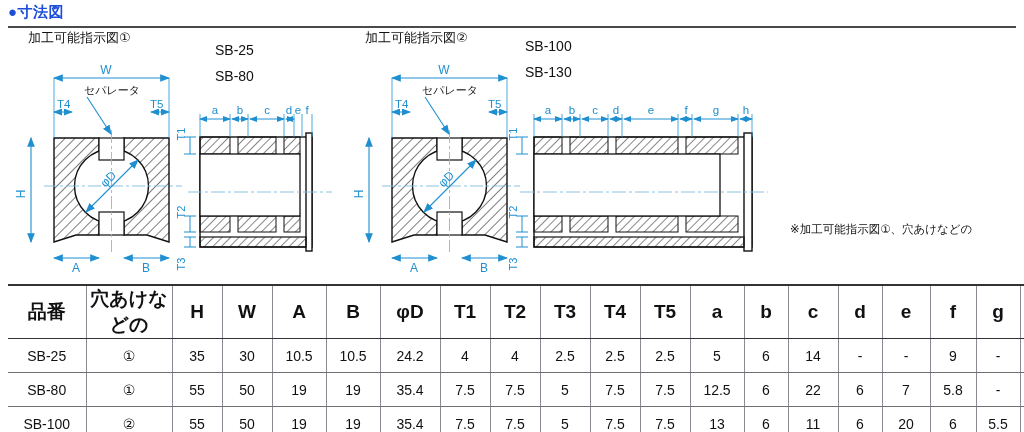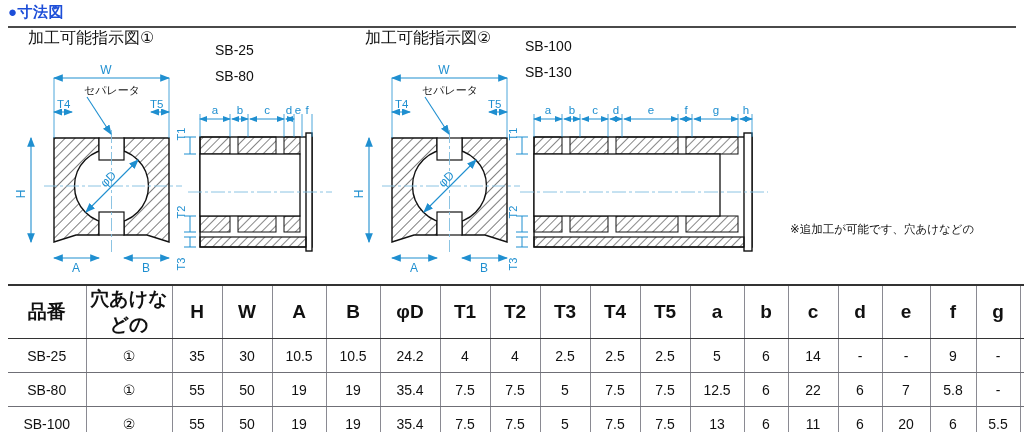--- a/index.html
+++ b/index.html
@@ -43,21 +43,21 @@
   
   .drawings {
     position: absolute;
     left: 0;
     top: 30px;
     width: 1024px;
     height: 250px;
   }
   .cap {
     position: absolute;
-    font-size: 16px;
+    font-size: 13px;
     line-height: 16px;
     color: #111;
     white-space: nowrap;
   }
   .cap-model {
     font-size: 14px;
   }
   svg.fig {
     position: absolute;
     overflow: visible;
@@ -401,21 +401,21 @@
       <line x1="10" y1="145" x2="10" y2="155"></line>
       <line x1="4" y1="145" x2="16" y2="145"></line>
       <line x1="4" y1="155" x2="16" y2="155"></line>
     </g>
     <text x="5" y="42" font-size="11" fill="#1f8fd0" transform="rotate(-90 5 42)" text-anchor="middle">T1</text>
     <text x="5" y="120" font-size="11" fill="#1f8fd0" transform="rotate(-90 5 120)" text-anchor="middle">T2</text>
     <text x="5" y="172" font-size="11" fill="#1f8fd0" transform="rotate(-90 5 172)" text-anchor="middle">T3</text>
   </svg>
 
   <div class="note">
-    <div>※追加工が可能です、穴あけなどの</div>
+    <div>※加工可能指示図①、穴あけなどの</div>
   </div>
 
   <div class="unit">単位：mm</div>
 </div>
 
 <div class="spec-table-wrap">
   <table class="spec">
     <colgroup>
       <col style="width:78px">
         <col style="width:86px">

